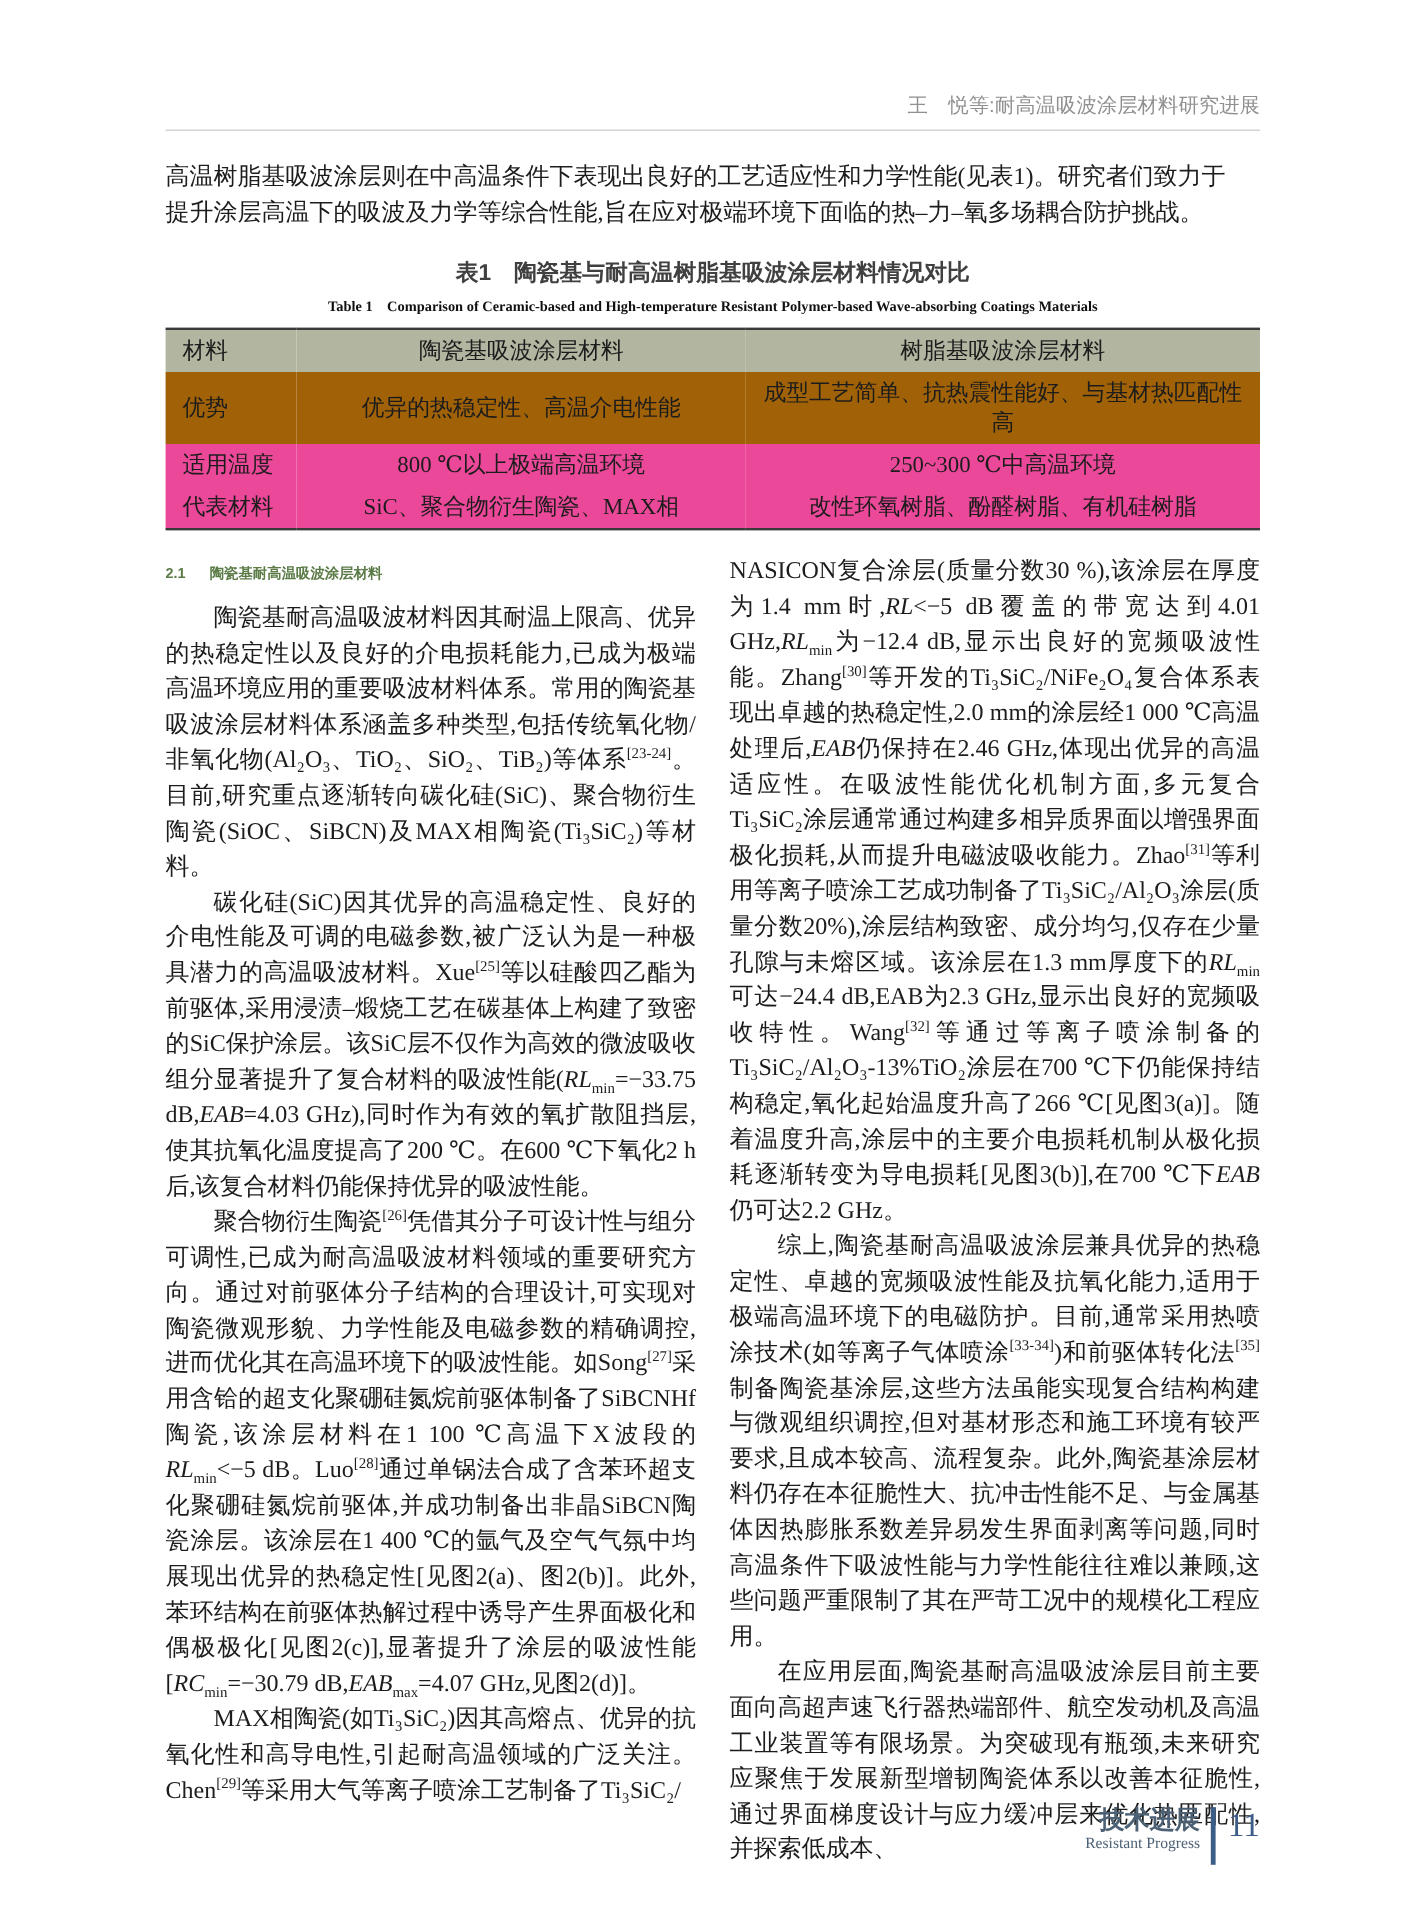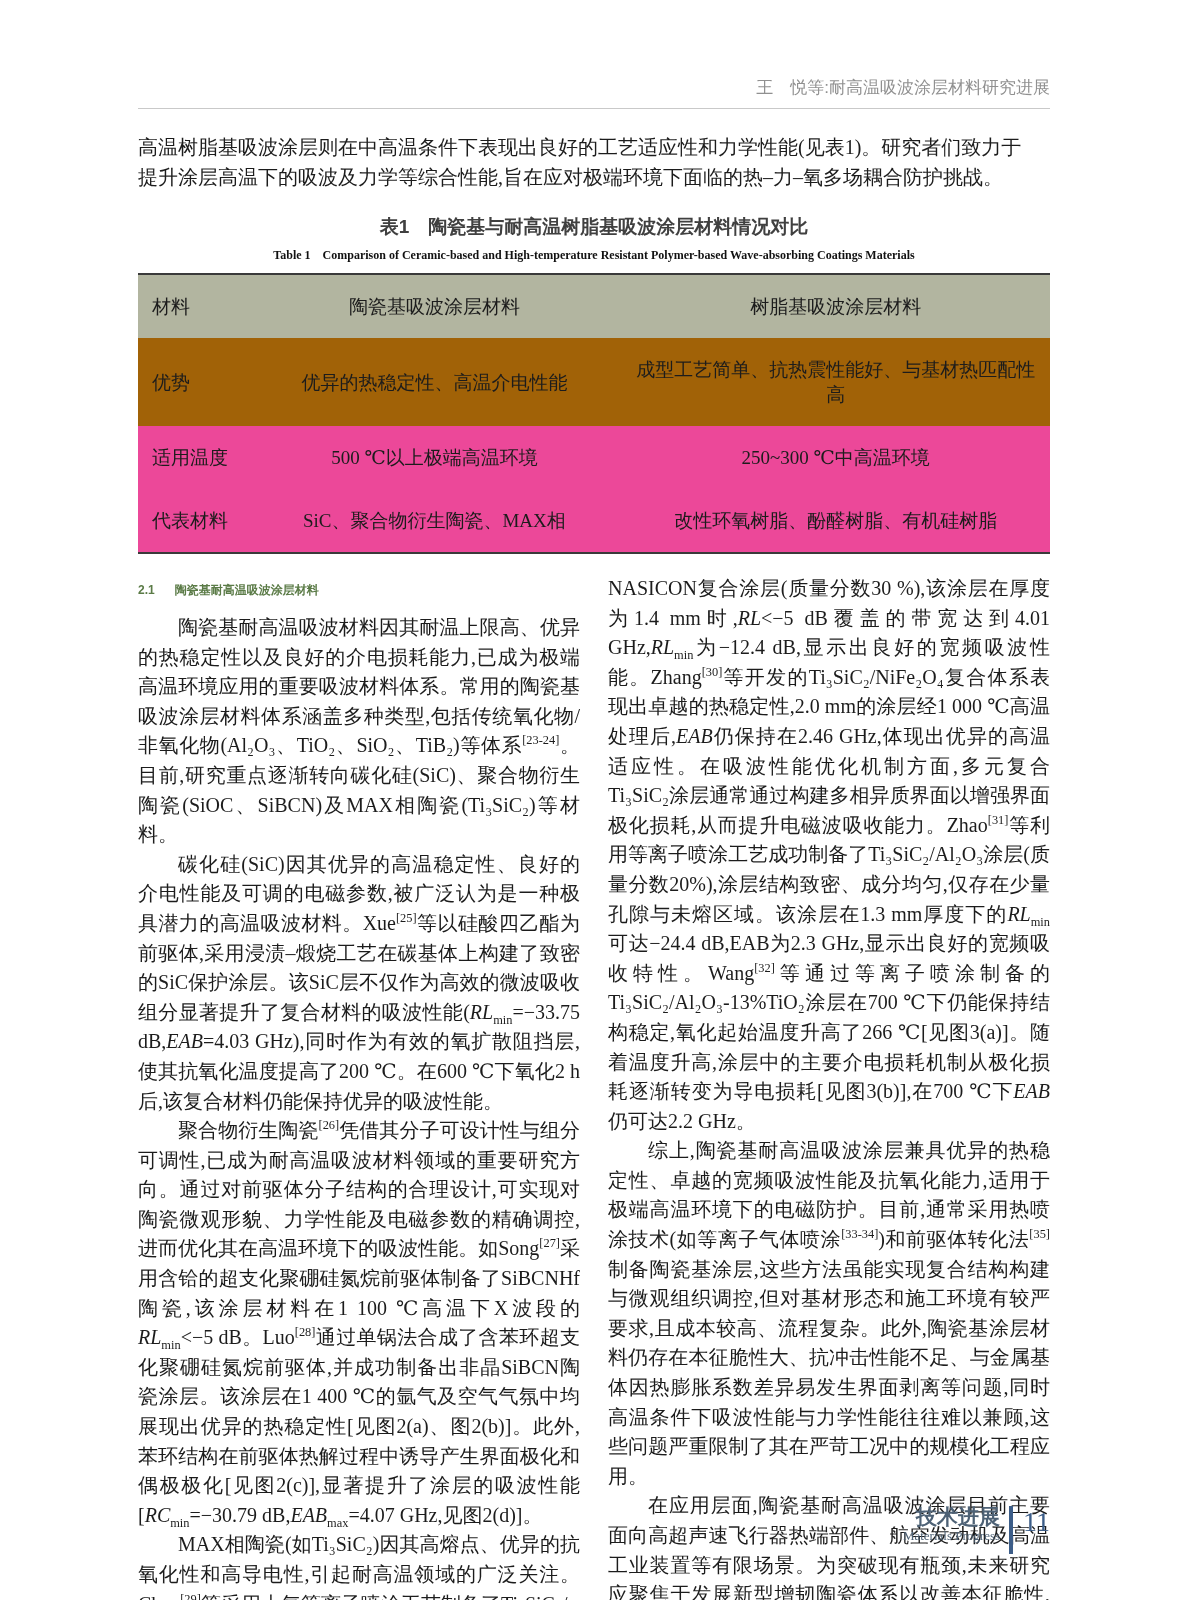--- a/index.html
+++ b/index.html
@@ -36,21 +36,21 @@
     text-align:center;font-weight:bold;
     font-size:12px;margin-top:7px;color:#111;
   }
 
   
   table.cmp{
     width:100%;border-collapse:collapse;margin-top:9px;
     border-top:2.5px solid #3a3a3a;border-bottom:2.5px solid #3a3a3a;
     font-size:19px;
   }
-  table.cmp td{padding:19px 8px;line-height:25px;vertical-align:middle;}
+  table.cmp td{padding:5px 8px;line-height:25px;vertical-align:middle;}
   table.cmp .c-label{width:12%;text-align:left;padding-left:14px;}
   table.cmp .c-ceramic{width:41%;text-align:center;}
   table.cmp .c-resin{width:47%;text-align:center;}
   tr.head-row{background:#b2b5a0;}
   tr.shaded{background:#ec4899;}
   tr.plain{background:#a16207;}
 
   
   .body-cols{display:flex;gap:28px;margin-top:20px;}
   .body-cols .col{flex:1;font-size:20px;line-height:29.6px;text-align:justify;}
@@ -108,21 +108,21 @@
           <td class="c-ceramic">陶瓷基吸波涂层材料</td>
           <td class="c-resin">树脂基吸波涂层材料</td>
         </tr>
         <tr class="plain">
           <td class="c-label">优势</td>
           <td class="c-ceramic">优异的热稳定性、高温介电性能</td>
           <td class="c-resin">成型工艺简单、抗热震性能好、与基材热匹配性高</td>
         </tr>
         <tr class="shaded">
           <td class="c-label">适用温度</td>
-          <td class="c-ceramic">500 ℃以上极端高温环境</td>
+          <td class="c-ceramic">800 ℃以上极端高温环境</td>
           <td class="c-resin">250~300 ℃中高温环境</td>
         </tr>
         <tr class="shaded">
           <td class="c-label">代表材料</td>
           <td class="c-ceramic">SiC、聚合物衍生陶瓷、MAX相</td>
           <td class="c-resin">改性环氧树脂、酚醛树脂、有机硅树脂</td>
         </tr>
       </tbody>
     </table>
 
@@ -141,18 +141,18 @@
         <p class="indent">综上,陶瓷基耐高温吸波涂层兼具优异的热稳定性、卓越的宽频吸波性能及抗氧化能力,适用于极端高温环境下的电磁防护。目前,通常采用热喷涂技术(如等离子气体喷涂<sup>[33-34]</sup>)和前驱体转化法<sup>[35]</sup>制备陶瓷基涂层,这些方法虽能实现复合结构构建与微观组织调控,但对基材形态和施工环境有较严要求,且成本较高、流程复杂。此外,陶瓷基涂层材料仍存在本征脆性大、抗冲击性能不足、与金属基体因热膨胀系数差异易发生界面剥离等问题,同时高温条件下吸波性能与力学性能往往难以兼顾,这些问题严重限制了其在严苛工况中的规模化工程应用。</p>
         <p class="indent">在应用层面,陶瓷基耐高温吸波涂层目前主要面向高超声速飞行器热端部件、航空发动机及高温工业装置等有限场景。为突破现有瓶颈,未来研究应聚焦于发展新型增韧陶瓷体系以改善本征脆性,通过界面梯度设计与应力缓冲层来优化热匹配性,并探索低成本、</p>
       </div>
     </div>
 
   </div>
 
   <div class="footer">
     <div class="labels">
       <div class="cn">技术进展</div>
-      <div class="en">Materials Progress</div>
+      <div class="en">Resistant Progress</div>
     </div>
     <div class="bar"></div>
     <div class="pagenum">11</div>
   </div>
 </div>
 
 </body></html>

